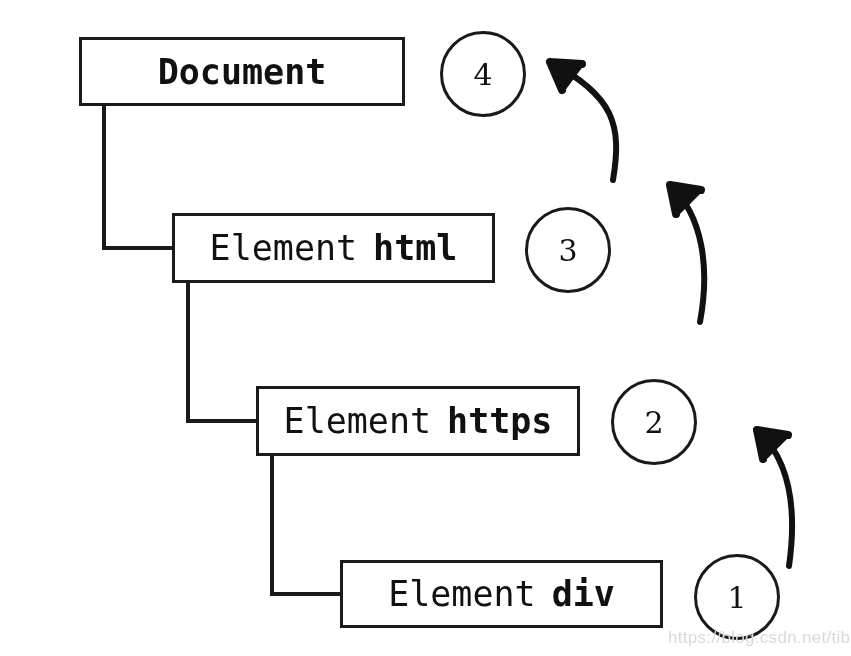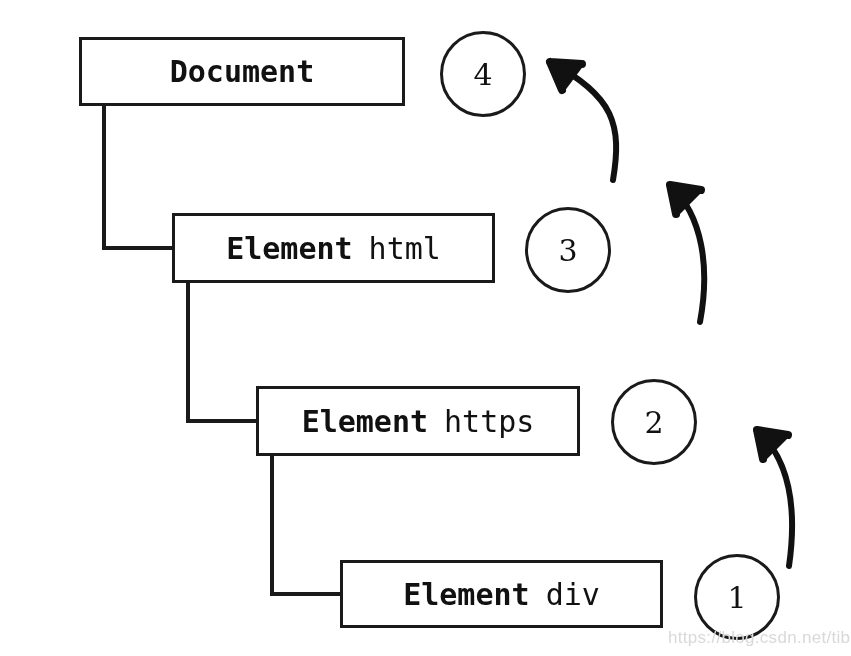--- a/index.html
+++ b/index.html
@@ -25,29 +25,29 @@
   .node-box {
     position: absolute;
     box-sizing: border-box;
     background: #ffffff;
     border: 3px solid #1a1a1a;
     display: flex;
     align-items: center;
     justify-content: center;
     white-space: nowrap;
     font-family: "DejaVu Sans Mono", "Liberation Mono", monospace;
-    font-size: 30px;
+    font-size: 35px;
     letter-spacing: 0px;
     color: #111111;
   }
   .node-type {
-    font-weight: bold;
+    font-weight: normal;
   }
   .node-name {
-    font-weight: normal;
+    font-weight: bold;
     margin-left: 16px;
   }
   .node-title-only {
     font-weight: bold;
   }
   .step-circle {
     position: absolute;
     box-sizing: border-box;
     border: 3px solid #1a1a1a;
     border-radius: 50%;

